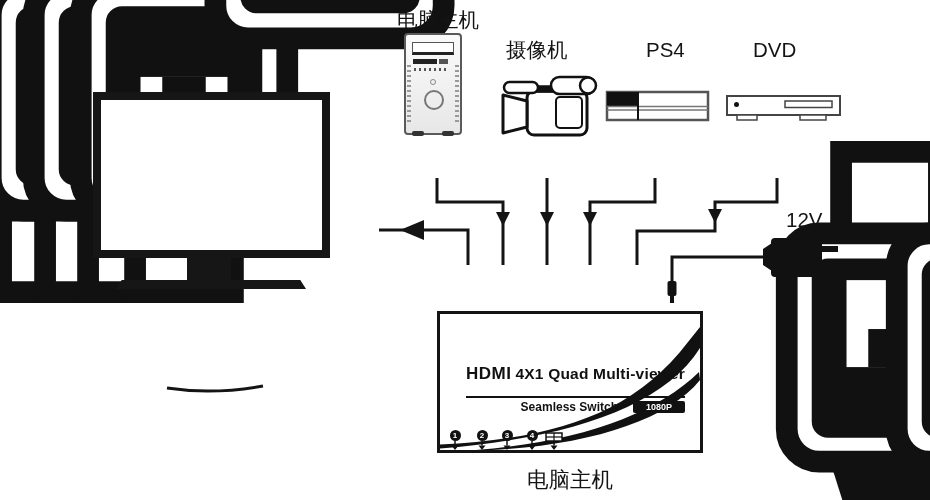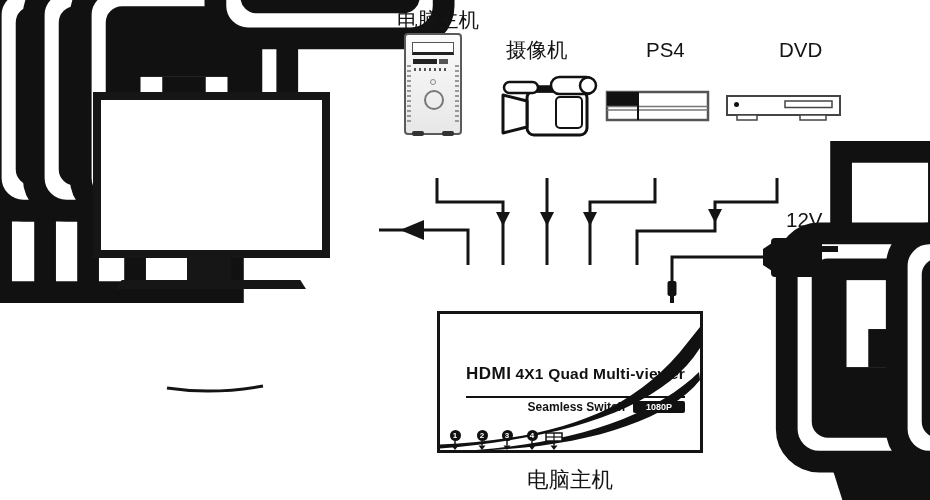--- a/index.html
+++ b/index.html
@@ -38,21 +38,21 @@
   
   .mvbox{position:absolute;left:437px;top:311px;width:260px;height:136px;
     border:3px solid #141414;background:#fff;}
   .mv-swoosh{position:absolute;left:0;top:0;width:260px;height:136px;}
   .mv-text{position:absolute;left:26px;top:50px;}
   .mv-title{border-bottom:2.5px solid #111;padding-bottom:12px;white-space:nowrap;
     font-size:15.5px;font-weight:600;letter-spacing:.2px;color:#111;}
   .mv-brand{font-weight:900;font-size:17px;letter-spacing:.5px;margin-right:4px;}
   .mv-sub{text-align:right;font-size:12px;font-weight:700;margin-top:2px;white-space:nowrap;color:#111;}
   .mv-badge{display:inline-block;background:#111;color:#fff;font-size:9px;font-weight:700;
-    padding:1px 13px;border-radius:2px;margin-left:8px;vertical-align:1px;}
+    padding:1px 13px;border-radius:2px;margin-left:15px;vertical-align:1px;}
   .port{position:absolute;top:116px;width:12px;display:flex;flex-direction:column;align-items:center;}
   .port-circle{width:11px;height:11px;background:#111;border-radius:50%;color:#fff;
     font-size:8px;font-weight:700;line-height:11px;text-align:center;}
   .quad{position:absolute;top:118px;width:18px;display:flex;flex-direction:column;align-items:center;}
   .splitter-lbl{position:absolute;left:437px;top:465px;width:266px;text-align:center;
     font-size:21.5px;font-weight:500;white-space:nowrap;}
 </style>
 </head>
 <body>
 
@@ -140,21 +140,21 @@
       <circle cx="736.5" cy="104.5" r="2.5" fill="#111"></circle>
       <rect x="785" y="101" width="47" height="6.5" fill="#fff" stroke="#444" stroke-width="1.5"></rect>
       <rect x="737" y="115" width="20" height="5" fill="#fff" stroke="#444" stroke-width="1.5"></rect>
       <rect x="800" y="115" width="26" height="5" fill="#fff" stroke="#444" stroke-width="1.5"></rect>
     </g>
   </svg>
 
   <div class="lbl" style="left:397px;top:6px;">电脑主机</div>
   <div class="lbl" style="left:506px;top:36px;">摄像机</div>
   <div class="lbl" style="left:646px;top:38px;">PS4</div>
-  <div class="lbl" style="left:779px;top:38px;">DVD</div>
+  <div class="lbl" style="left:753px;top:38px;">DVD</div>
   <div class="lbl" style="left:786px;top:208px;">12V</div>
 
   <div class="monitor-frame"></div>
   <div class="monitor-neck"></div>
   <div class="monitor-base"></div>
 
   <div class="pc">
     <div class="pc-vent l"></div>
     <div class="pc-vent r"></div>
     <div class="pc-optical"></div>

